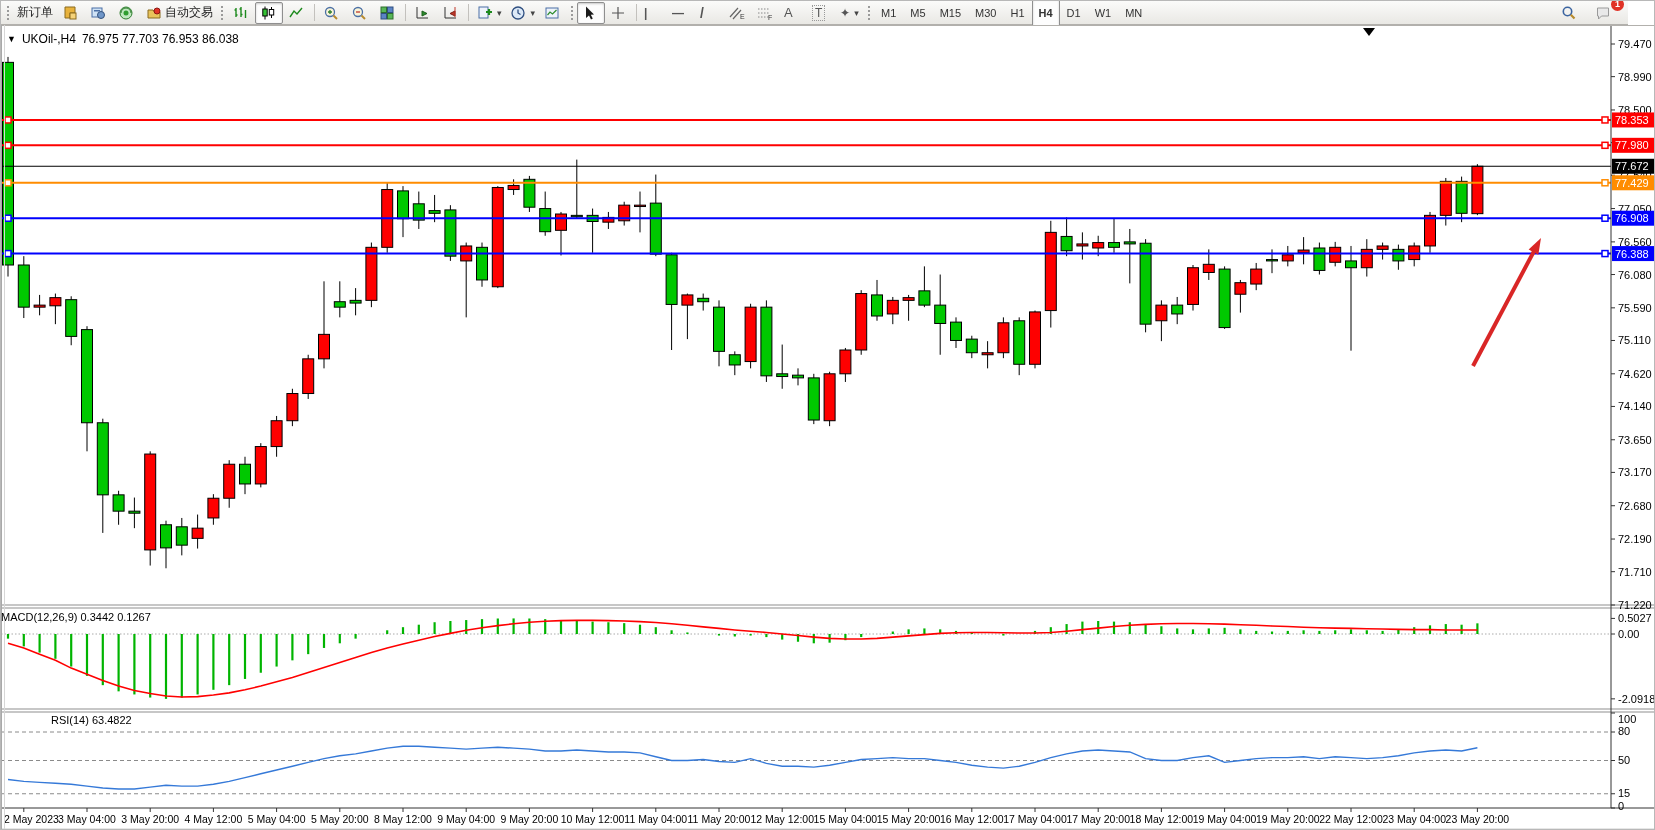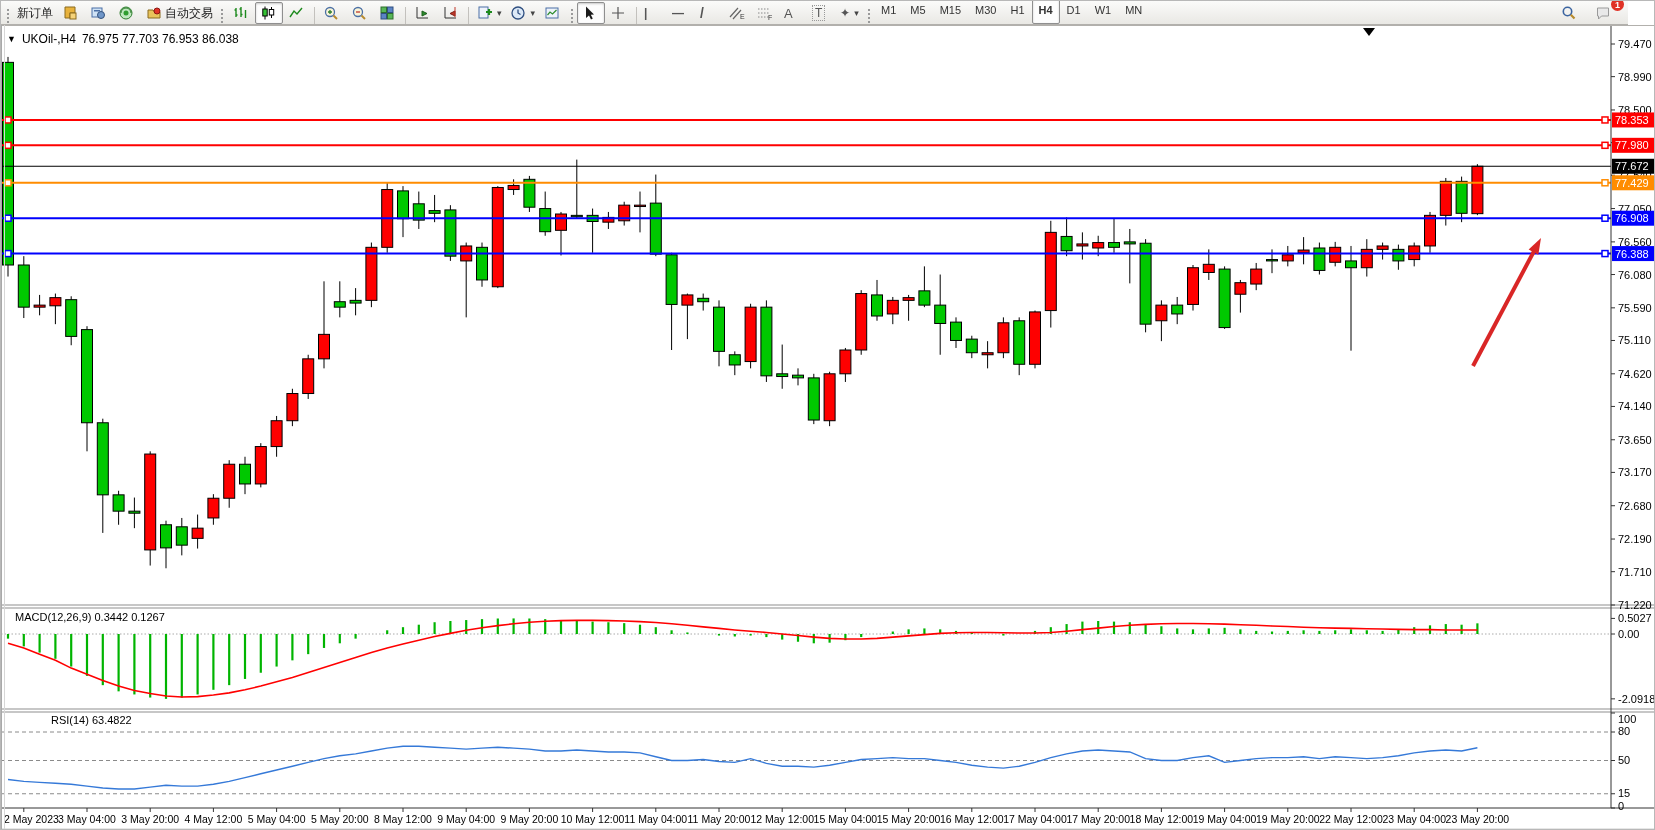--- a/index.html
+++ b/index.html
@@ -1,36 +1,36 @@
 <!DOCTYPE html>
 <html><head>
 <meta charset="utf-8">
 <style>
   html,body{margin:0;padding:0;background:#fff;}
   #app{position:relative;width:1655px;height:830px;font-family:"Liberation Sans",sans-serif;overflow:hidden;background:#fff;border:1px solid #b8b8b8;box-sizing:border-box;}
   
-  #toolbar{position:absolute;left:0;top:0;width:1627px;height:24px;background:linear-gradient(#fbfbfa,#e9e8e4);border-bottom:1px solid #b2b0ac;display:flex;align-items:flex-end;padding:0 2px;box-sizing:border-box;font-size:12px;color:#222;}
+  #toolbar{position:absolute;left:0;top:0;width:1627px;height:24px;background:linear-gradient(#fbfbfa,#e9e8e4);border-bottom:1px solid #b2b0ac;display:flex;align-items:center;padding:0 2px;box-sizing:border-box;font-size:12px;color:#222;}
   .grip{width:4px;height:16px;margin:0 3px;background-image:radial-gradient(#9a9a9a 35%,transparent 40%);background-size:4px 4px;}
   .sep{width:1px;height:17px;background:#c3c1bd;margin:0 3px;}
   .tb{height:20px;min-width:20px;padding:0 3px;display:flex;align-items:center;gap:3px;border:1px solid transparent;border-radius:2px;cursor:default;}
   .tb.active{background:#fdfdfd;border-color:#8f8f8f;box-shadow:inset 0 1px 2px #c9c9c9;}
   .tb .cap{white-space:nowrap;}
   .i{width:17px;height:17px;display:inline-flex;align-items:center;justify-content:center;}
   .dd{font-size:9px;color:#444;margin-left:1px;}
   .tf{height:19px;padding:4px 6px;display:flex;align-items:center;font-size:11px;color:#333;border:1px solid transparent;border-radius:2px;}
   .tf.active{background:#fdfdfd;border-color:#8f8f8f;box-shadow:inset 0 1px 2px #c9c9c9;font-weight:700;}
   #tb-right{margin-left:auto;display:flex;align-items:center;gap:6px;padding-right:8px;}
   #chat-badge{position:absolute;top:-5px;right:-7px;background:#e03226;color:#fff;border-radius:50%;width:13px;height:13px;font-size:9px;display:flex;align-items:center;justify-content:center;font-weight:700;}
   
   #chartwrap{position:absolute;left:0;top:24px;width:1634px;height:806px;background:#c4b5fd;}
   #plot{position:absolute;left:0;top:-24px;width:1655px;height:830px;}
   .overlay-label{position:absolute;font-size:12px;color:#000;white-space:nowrap;z-index:5;}
   #main-title{left:6px;top:31px;display:flex;gap:6px;align-items:center;}
   #main-title .tri{font-size:9px;}
-  #macd-label{left:14px;top:610px;font-size:11px;text-align:center;}
+  #macd-label{left:0;top:610px;font-size:11px;text-align:center;}
   #rsi-label{left:6px;top:713px;font-size:11px;padding-left:44px;}
   .leftedge{position:absolute;left:0;top:24px;width:2px;height:806px;border-left:1px solid #a9a9a9;border-right:1px solid #d7d7d7;}
 </style>
 </head>
 <body>
 
 <div id="app">
 
   <div id="toolbar">
     <div class="grip"></div>

